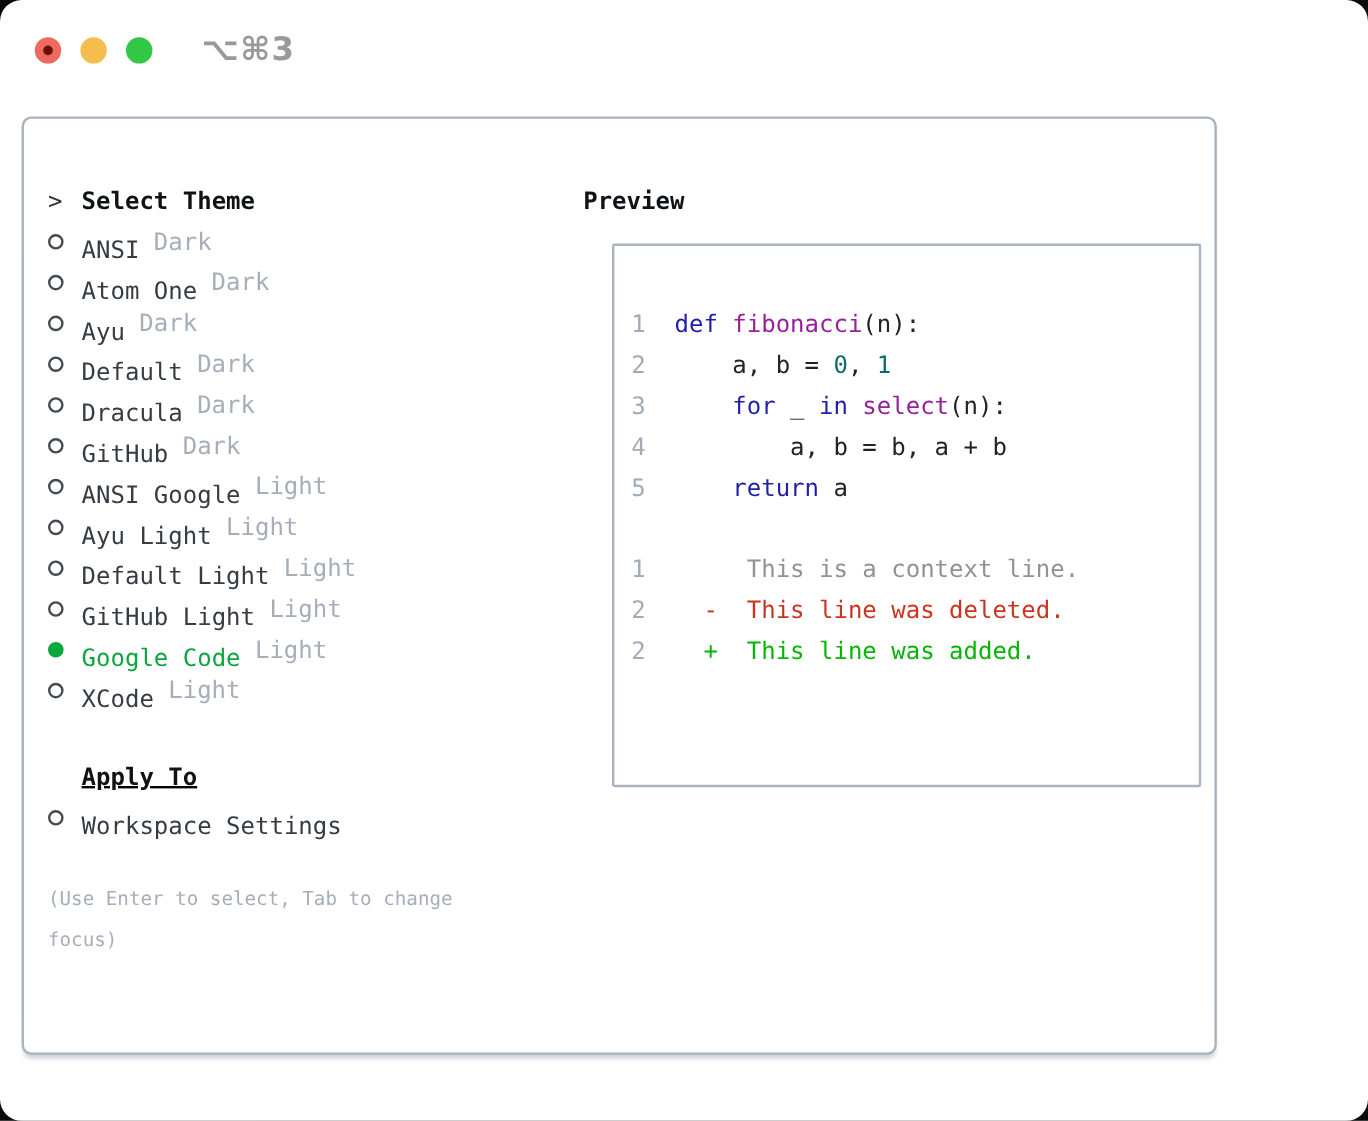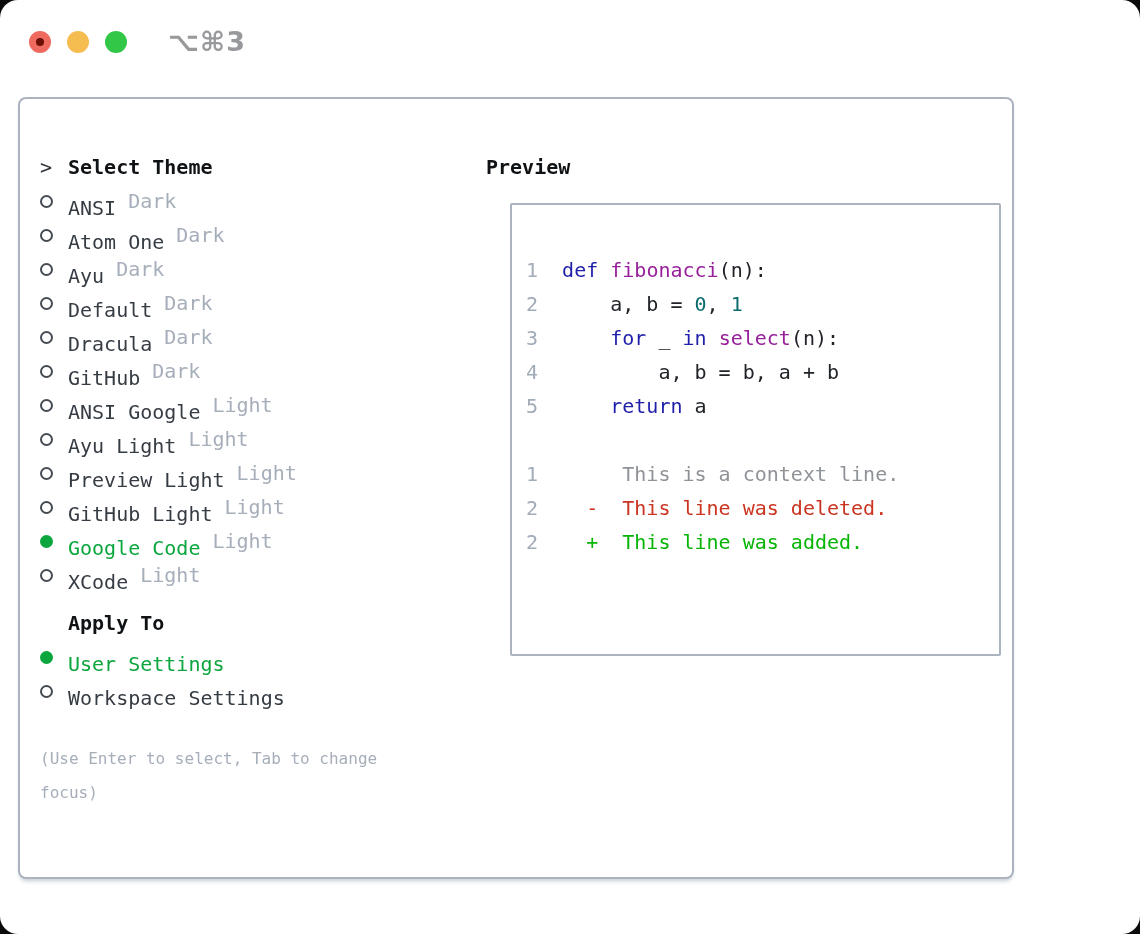--- a/index.html
+++ b/index.html
@@ -39,21 +39,21 @@
   .left-col { position: absolute; left: 20px; top: 51px; }
   .row { display: flex; align-items: center; height: 34px; font-size: 20px; white-space: pre; }
   .marker { width: 28px; flex: 0 0 28px; display: flex; align-items: center; }
   .chevron { color: #2f353c; font-size: 20px; }
   .radio { width: 13px; height: 13px; border-radius: 50%; border: 2px solid #454b52; box-sizing: border-box; }
   .radio.on { background: var(--accent_green, #0ca63e); border-color: var(--accent_green, #0ca63e); }
   .hdr { font-weight: bold; color: var(--header_text, #101316); }
   .t-name { color: var(--text_dark, #363c44); margin-top: 13px; }
   .t-name.sel { color: var(--accent_green, #0ca63e); }
   .t-variant { color: var(--muted, #a6aeba); margin-left: 12px; text-align: center; }
-  .apply-hdr { margin-top: 14px; }
+  .apply-hdr { margin-top: 38px; text-decoration: underline; }
   .hint { margin-top: 34px; max-width: 362px; font-size: 16px; line-height: 34px;
           color: var(--muted, #a6aeba); white-space: normal; }
 
   
   .preview-hdr { position: absolute; left: 466px; top: 51px; height: 34px;
                  display: flex; align-items: center; font-size: 20px; text-align: right; }
   .preview-box {
     position: absolute; left: 490px; top: 104px;
     width: 473px; height: 401px;
     border: 2px solid var(--panel_border, #aab3be);
@@ -94,33 +94,32 @@
 
     <div id="themes">
         <div class="row"><span class="marker"><span class="radio"></span></span><span class="t-name">ANSI</span><span class="t-variant">Dark</span></div>
         <div class="row"><span class="marker"><span class="radio"></span></span><span class="t-name">Atom One</span><span class="t-variant">Dark</span></div>
         <div class="row"><span class="marker"><span class="radio"></span></span><span class="t-name">Ayu</span><span class="t-variant">Dark</span></div>
         <div class="row"><span class="marker"><span class="radio"></span></span><span class="t-name">Default</span><span class="t-variant">Dark</span></div>
         <div class="row"><span class="marker"><span class="radio"></span></span><span class="t-name">Dracula</span><span class="t-variant">Dark</span></div>
         <div class="row"><span class="marker"><span class="radio"></span></span><span class="t-name">GitHub</span><span class="t-variant">Dark</span></div>
         <div class="row"><span class="marker"><span class="radio"></span></span><span class="t-name">ANSI Google</span><span class="t-variant">Light</span></div>
         <div class="row"><span class="marker"><span class="radio"></span></span><span class="t-name">Ayu Light</span><span class="t-variant">Light</span></div>
-        <div class="row"><span class="marker"><span class="radio"></span></span><span class="t-name">Preview Light</span><span class="t-variant">Light</span></div>
+        <div class="row"><span class="marker"><span class="radio"></span></span><span class="t-name">Default Light</span><span class="t-variant">Light</span></div>
         <div class="row"><span class="marker"><span class="radio"></span></span><span class="t-name">GitHub Light</span><span class="t-variant">Light</span></div>
         <div class="row"><span class="marker"><span class="radio on"></span></span><span class="t-name sel">Google Code</span><span class="t-variant">Light</span></div>
         <div class="row"><span class="marker"><span class="radio"></span></span><span class="t-name">XCode</span><span class="t-variant">Light</span></div>
       </div>
 
     <div class="row apply-hdr">
       <span class="marker"></span>
       <span class="hdr">Apply To</span>
     </div>
 
     <div id="applyOptions">
-        <div class="row"><span class="marker"><span class="radio on"></span></span><span class="t-name sel">User Settings</span></div>
         <div class="row"><span class="marker"><span class="radio"></span></span><span class="t-name">Workspace Settings</span></div>
       </div>
 
     <div class="hint">(Use Enter to select, Tab to change focus)</div>
   </div>
 
   <div class="preview-hdr hdr">Preview</div>
 
   <div class="preview-box">
     <div id="codeLines">

